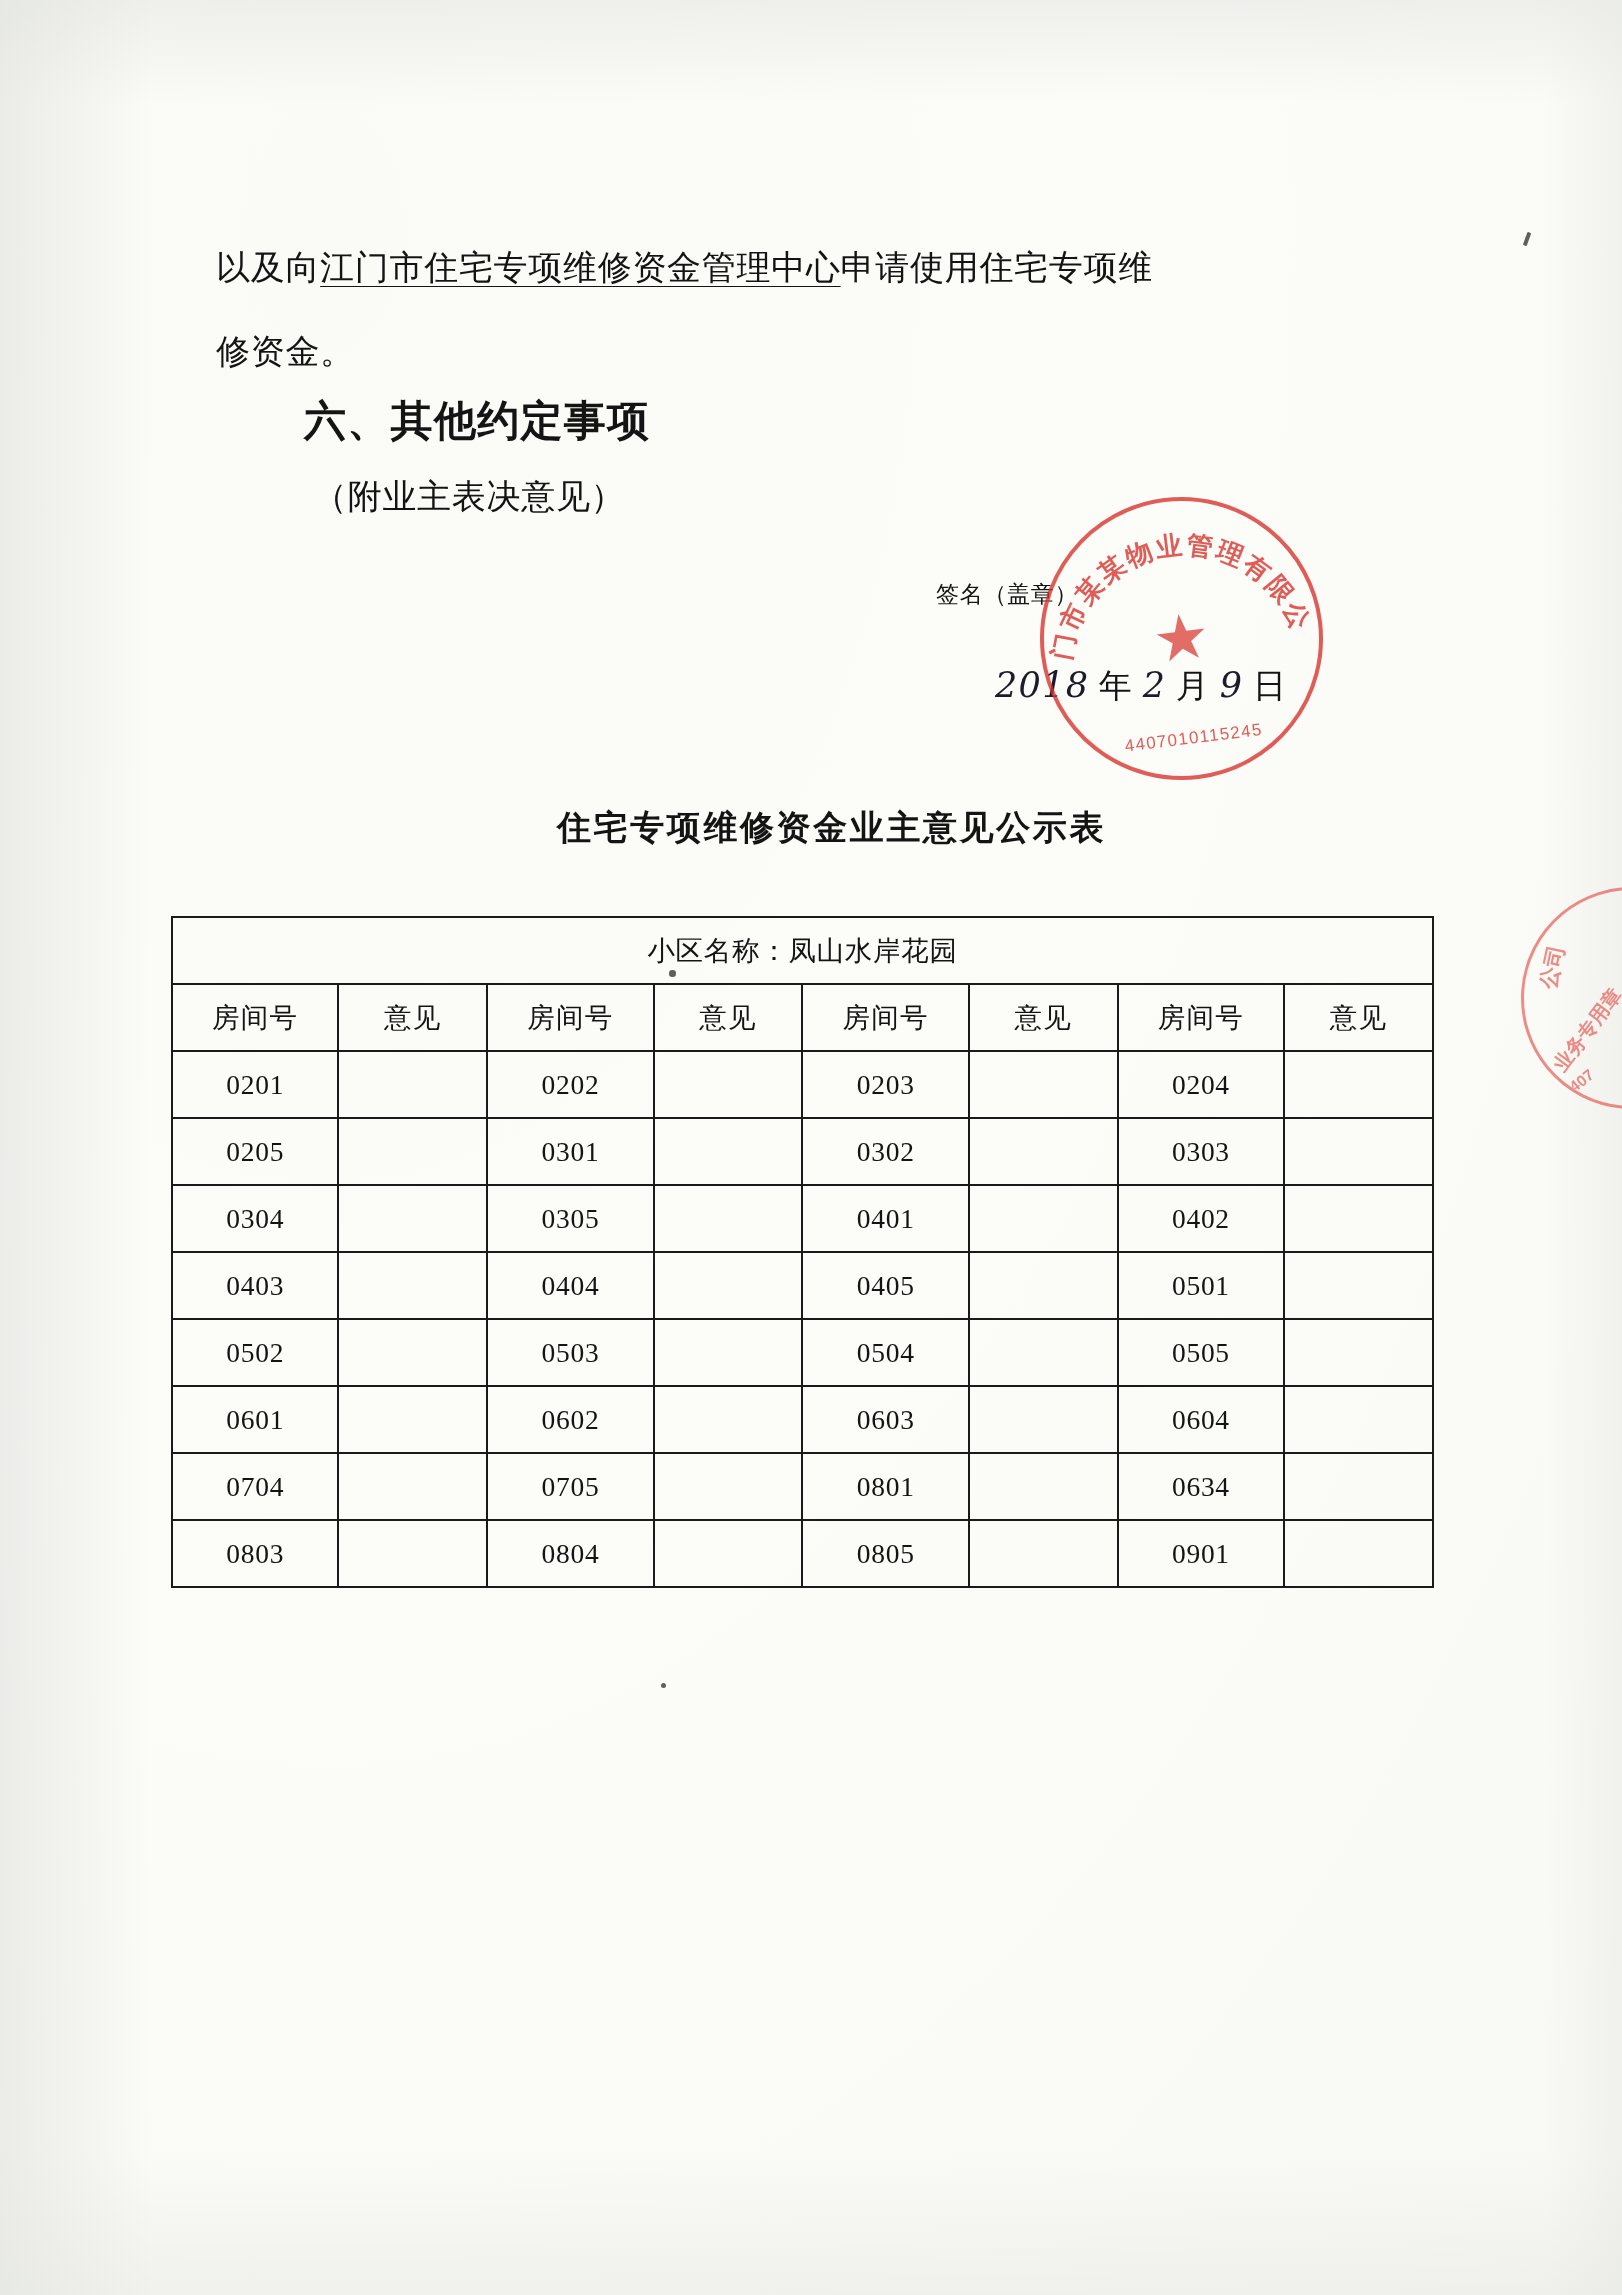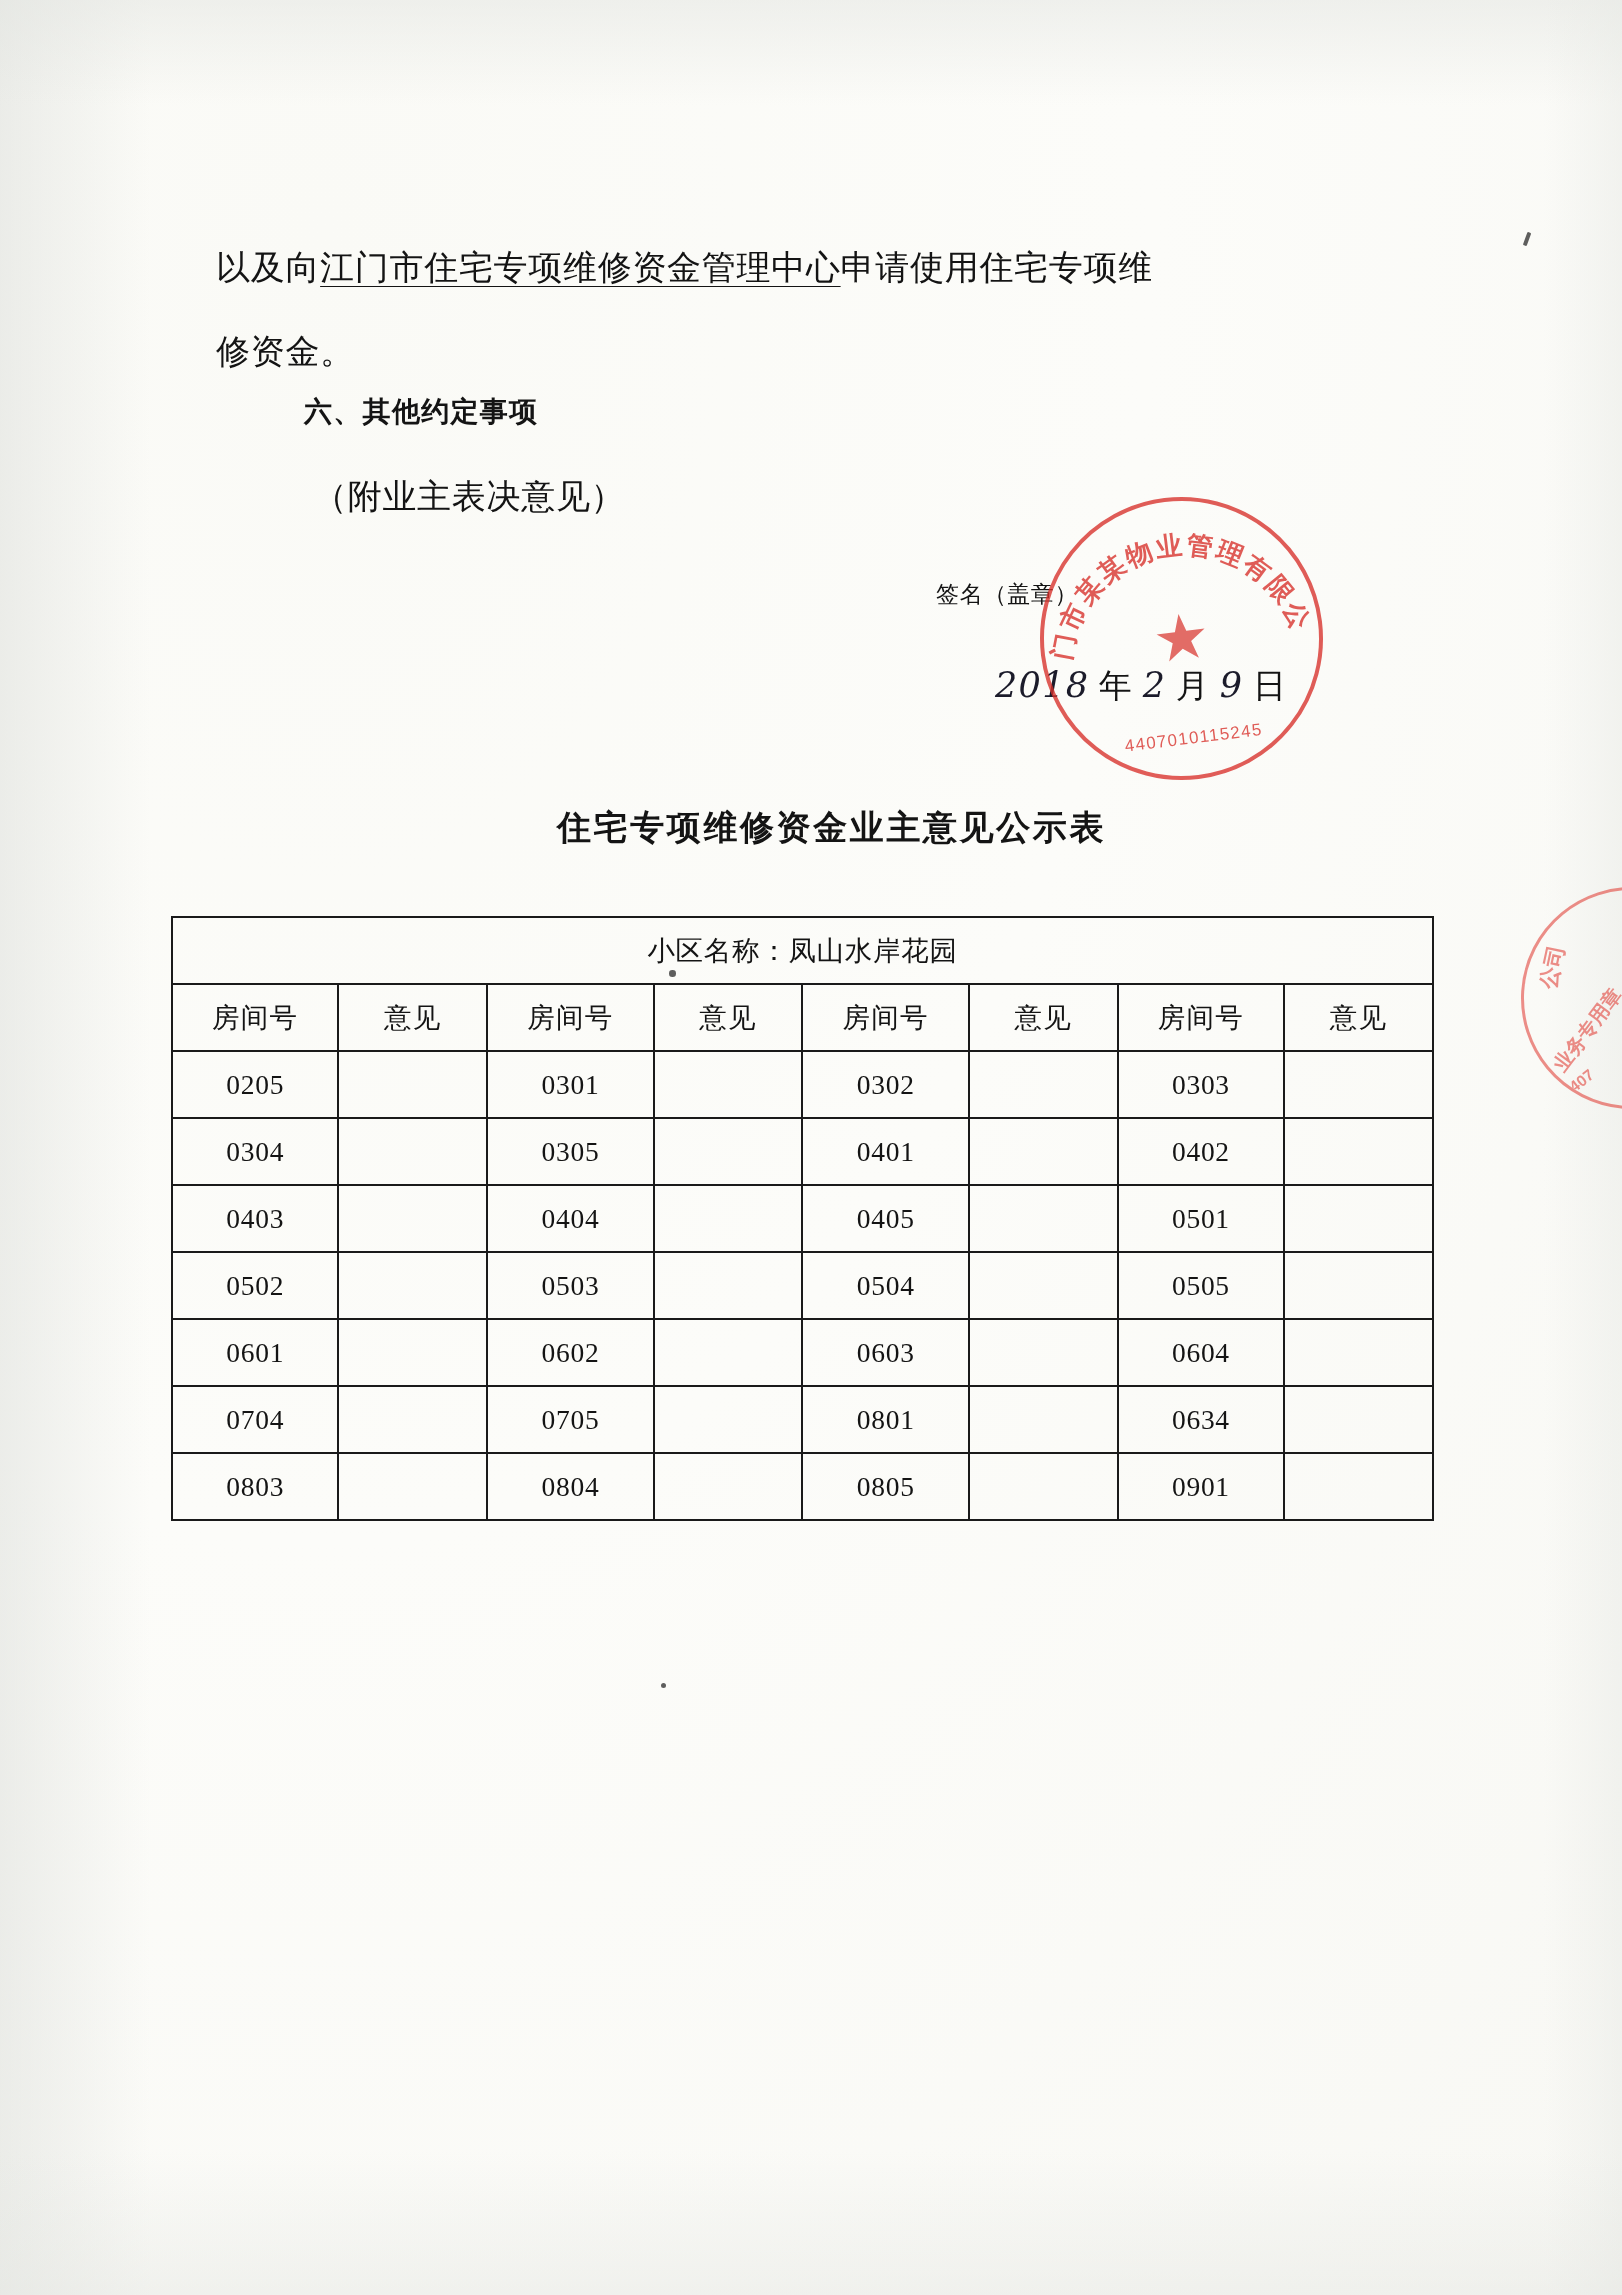--- a/index.html
+++ b/index.html
@@ -64,21 +64,21 @@
   .u {
     text-decoration: underline;
     text-underline-offset: 6.5px;
     text-decoration-thickness: 1.3px;
   }
   .line2 { white-space: nowrap; }
   .heading-six {
     position: absolute;
     left: 304px;
     top: 393px;
-    font-size: 28px;
+    font-size: 42px;
     font-weight: bold;
     letter-spacing: 1.3px;
     white-space: nowrap;
   }
   .paren-note {
     position: absolute;
     left: 313px;
     top: 474px;
     font-size: 34px;
     letter-spacing: 0.7px;
@@ -311,20 +311,30 @@
             <td class="hdr">房间号</td>
             <td class="hdr">意见</td>
             <td class="hdr">房间号</td>
             <td class="hdr">意见</td>
             <td class="hdr">房间号</td>
             <td class="hdr">意见</td>
             <td class="hdr">房间号</td>
             <td class="hdr">意见</td>
           </tr>
           <tr>
+            <td class="room">0201</td>
+            <td class="op"></td>
+            <td class="room">0202</td>
+            <td class="op"></td>
+            <td class="room">0203</td>
+            <td class="op"></td>
+            <td class="room">0204</td>
+            <td class="op"></td>
+          </tr>
+          <tr>
             <td class="room">0205</td>
             <td class="op"></td>
             <td class="room">0301</td>
             <td class="op"></td>
             <td class="room">0302</td>
             <td class="op"></td>
             <td class="room">0303</td>
             <td class="op"></td>
           </tr>
           <tr>

